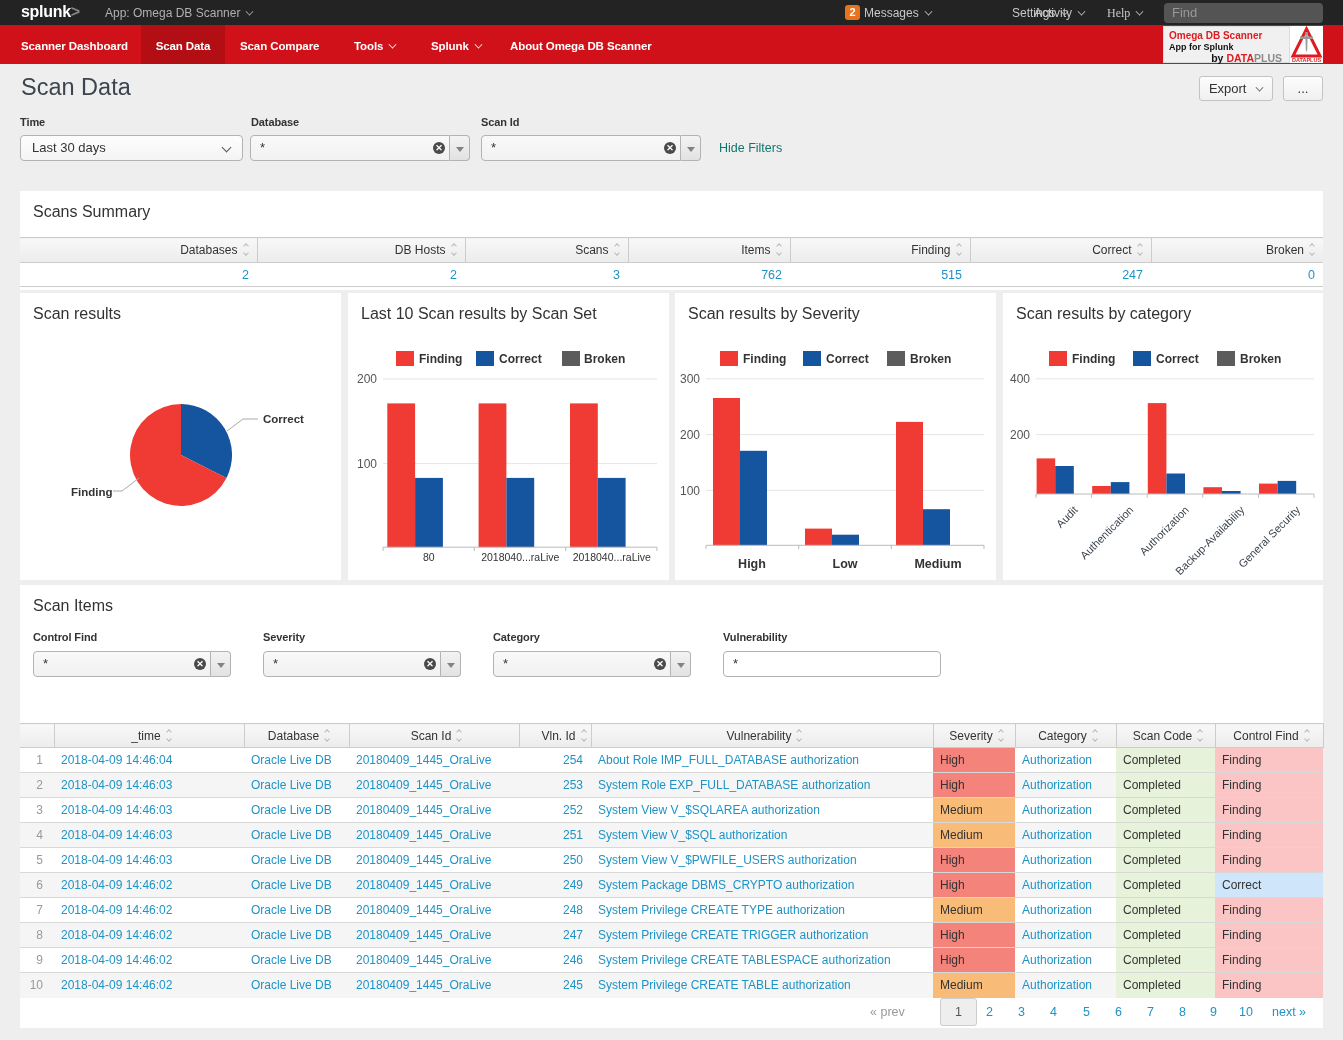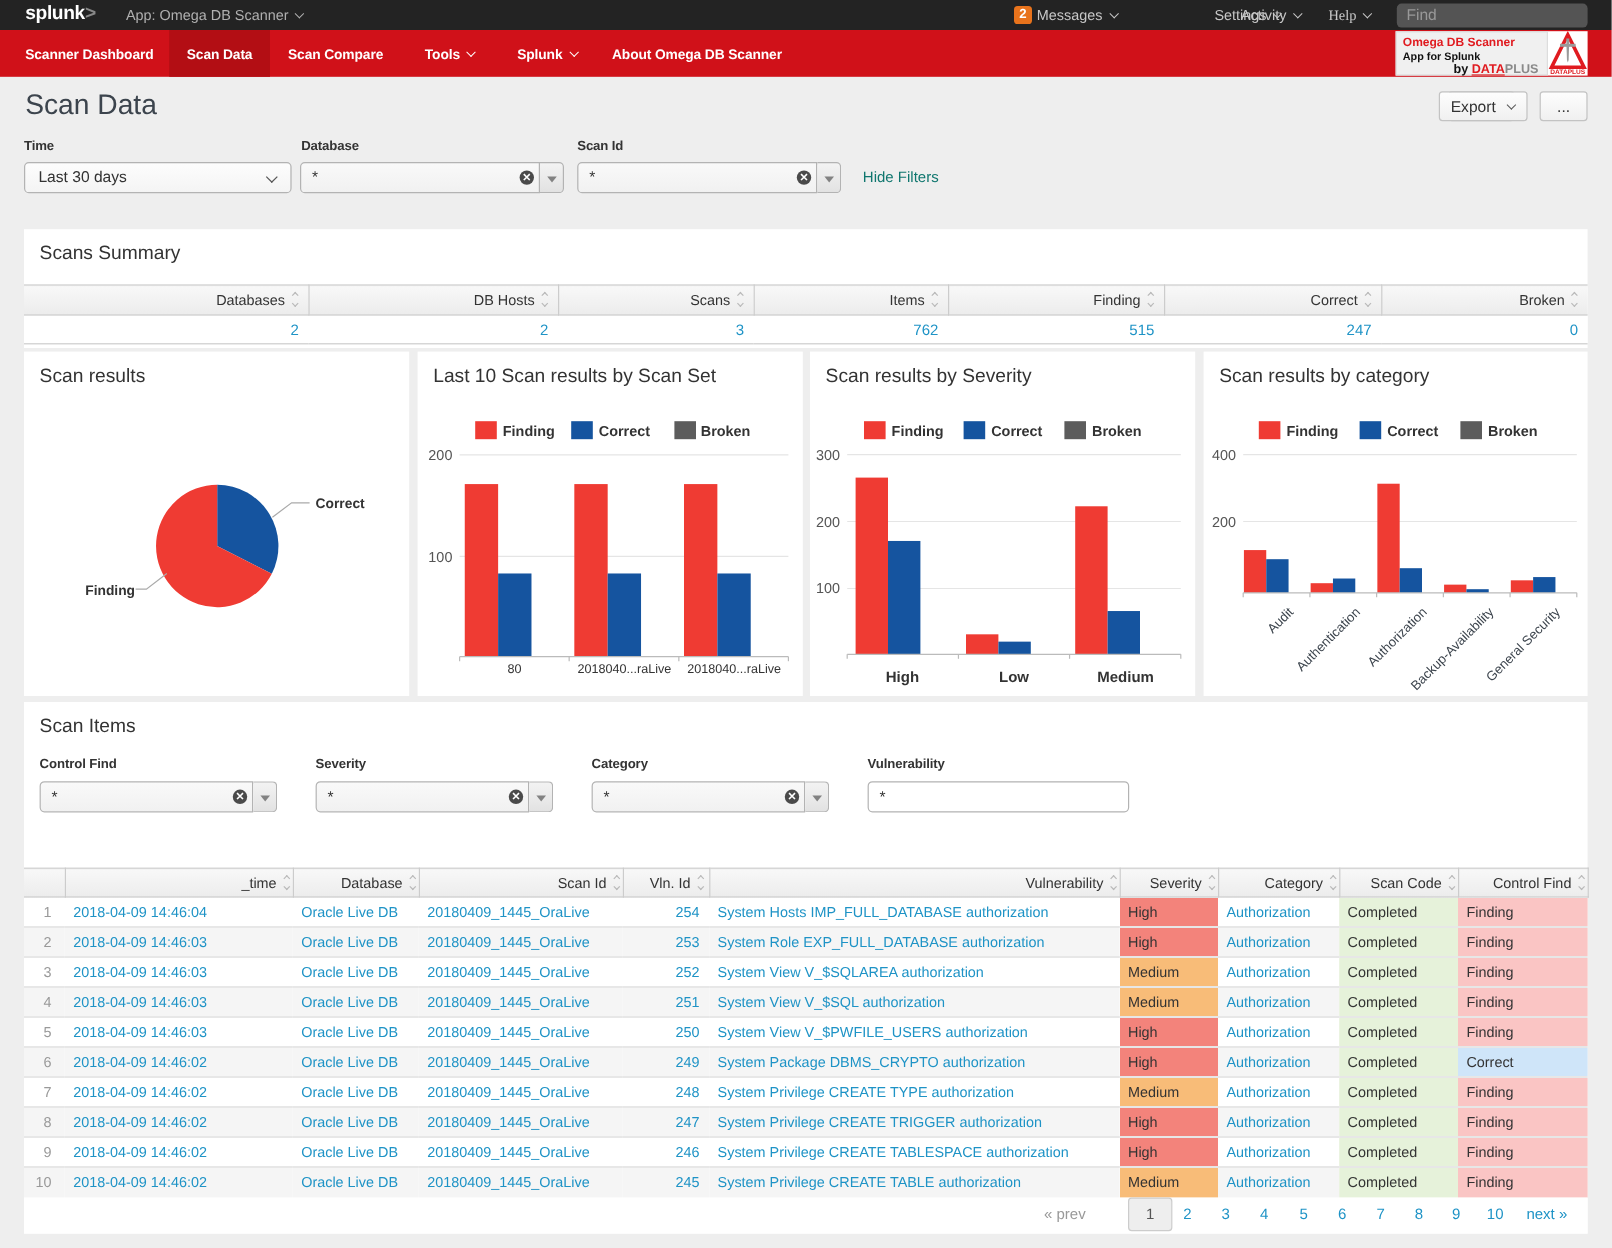--- a/index.html
+++ b/index.html
@@ -17,21 +17,21 @@
 #findbox { position:absolute; left:1164px; top:3px; width:159px; height:20px; background:#545454; border-radius:4px; color:#999; font-size:13px; line-height:20px; padding-left:8px; }
 
 
 #nav { position:absolute; left:0; top:25px; width:1343px; height:39px; background:#d01119; }
 #nav .nitem { position:absolute; top:0; height:39px; line-height:42px; color:#fff; font-size:11.5px; font-weight:bold; letter-spacing:-0.1px; }
 #nav .active { background:#b30e14; }
 #applogo { position:absolute; left:1163px; top:1px; width:127px; height:37px; background:#f0f0f0; border:1px solid #ddd; padding:3px 4px 0 5px; }
 #applogo .l1 { color:#e01b20; font-weight:bold; font-size:10px; line-height:12px; }
 #applogo .l2 { color:#111; font-weight:bold; font-size:9px; line-height:10px; }
 #applogo .l3 { text-align:right; font-size:10.5px; font-weight:bold; color:#111; line-height:12px; padding-right:3px;}
-#applogo .l3 .d { color:#e01b20;text-decoration:underline; } #applogo .l3 .p { color:#8a8a8a; }
+#applogo .l3 .d { color:#e01b20; } #applogo .l3 .p { color:#8a8a8a; }
 #trilogo { position:absolute; left:1290px; top:1px; width:33px; height:37px; background:#fff; }
 
 
 #title { position:absolute; left:21px; top:74px; font-size:23.5px; color:#3c444d; }
 .btn { position:absolute; top:76px; height:25px; background:linear-gradient(#fdfdfd,#f0f0f0); border:1px solid #c3c3c3; border-radius:3px; font-size:13px; color:#333; text-align:center; line-height:23px; }
 
 
 .flabel { position:absolute; font-size:11px; font-weight:bold; color:#333; letter-spacing:-0.1px; }
 .combo { position:absolute; height:26px; }
 .combo .field { position:absolute; left:0; top:0; height:26px; background:linear-gradient(#f9f9f9,#f1f1f1); border:1px solid #b3b3b3; border-radius:4px 0 0 4px; font-size:13px; color:#333; line-height:24px; padding-left:9px; }
@@ -51,21 +51,21 @@
 #sumtbl th { height:25px; background:linear-gradient(#f8f8f8,#ececec); border:1px solid #ccc; border-left:none; font-size:12px; font-weight:normal; color:#333; text-align:right; padding-right:6px; }
 #sumtbl th:last-child { border-right:none; }
 #sumtbl td { height:24px; border-bottom:1px solid #ccc; font-size:12.5px; color:#1e93c6; text-align:right; padding-right:8px; background:#fff; }
 .sorticon { display:inline-block; width:8px; height:13px; margin-left:5px; position:relative; vertical-align:-2px; }
 .sorticon i { position:absolute; left:1px; width:4px; height:4px; border:solid #b9b9b9; border-width:1.5px 1.5px 0 0; }
 .sorticon .up { top:1px; transform:rotate(-45deg); }
 .sorticon .dn { bottom:1px; transform:rotate(135deg); }
 
 
 #items { position:absolute; left:20px; top:723px; width:1303px; border-collapse:collapse; table-layout:fixed; }
-#items th { height:24px; background:linear-gradient(#f8f8f8,#ececec); border:1px solid #ccc; border-left:none; font-size:12px; font-weight:normal; color:#333; text-align:right; padding:0 0 0 7px; white-space:nowrap; }
+#items th { height:24px; background:linear-gradient(#f8f8f8,#ececec); border:1px solid #ccc; border-left:none; font-size:12px; font-weight:normal; color:#333; text-align:center; padding:0 0 0 7px; white-space:nowrap; }
 #items th:first-child { border-left:none; }
 #items td { height:25px; border-top:1px solid #d8d8d8; font-size:12px; color:#333; padding:0 8px 0 7px; white-space:nowrap; overflow:hidden; }
 #items tr.odd td { background:#fff; }
 #items tr.even td { background:#f5f5f5; }
 #items td.num { color:#999; text-align:right; padding-right:11px; }
 #items td a, #items td.lnk { color:#1e93c6; text-decoration:none; }
 #items td.r { text-align:right; }
 #items td.sevH { background:#f3837b !important; }
 #items td.sevM { background:#f8bc78 !important; }
 #items td.code { background:#e6f2da !important; }
@@ -341,21 +341,21 @@
     <th>Category<span class="sorticon"><i class="up"></i><i class="dn"></i></span></th>
     <th>Scan Code<span class="sorticon"><i class="up"></i><i class="dn"></i></span></th>
     <th>Control Find<span class="sorticon"><i class="up"></i><i class="dn"></i></span></th>
   </tr>
   <tr class="odd">
     <td class="num">1</td>
     <td class="lnk">2018-04-09 14:46:04</td>
     <td class="lnk">Oracle Live DB</td>
     <td class="lnk">20180409_1445_OraLive</td>
     <td class="lnk r">254</td>
-    <td class="lnk">System Hosts IMP_FULL_DATABASE authorization</td>
+    <td class="lnk">About Role IMP_FULL_DATABASE authorization</td>
     <td class="sevH">High</td>
     <td class="lnk">Authorization</td>
     <td class="code">Completed</td>
     <td class="find">Finding</td>
   </tr>
   <tr class="even">
     <td class="num">2</td>
     <td class="lnk">2018-04-09 14:46:03</td>
     <td class="lnk">Oracle Live DB</td>
     <td class="lnk">20180409_1445_OraLive</td>

